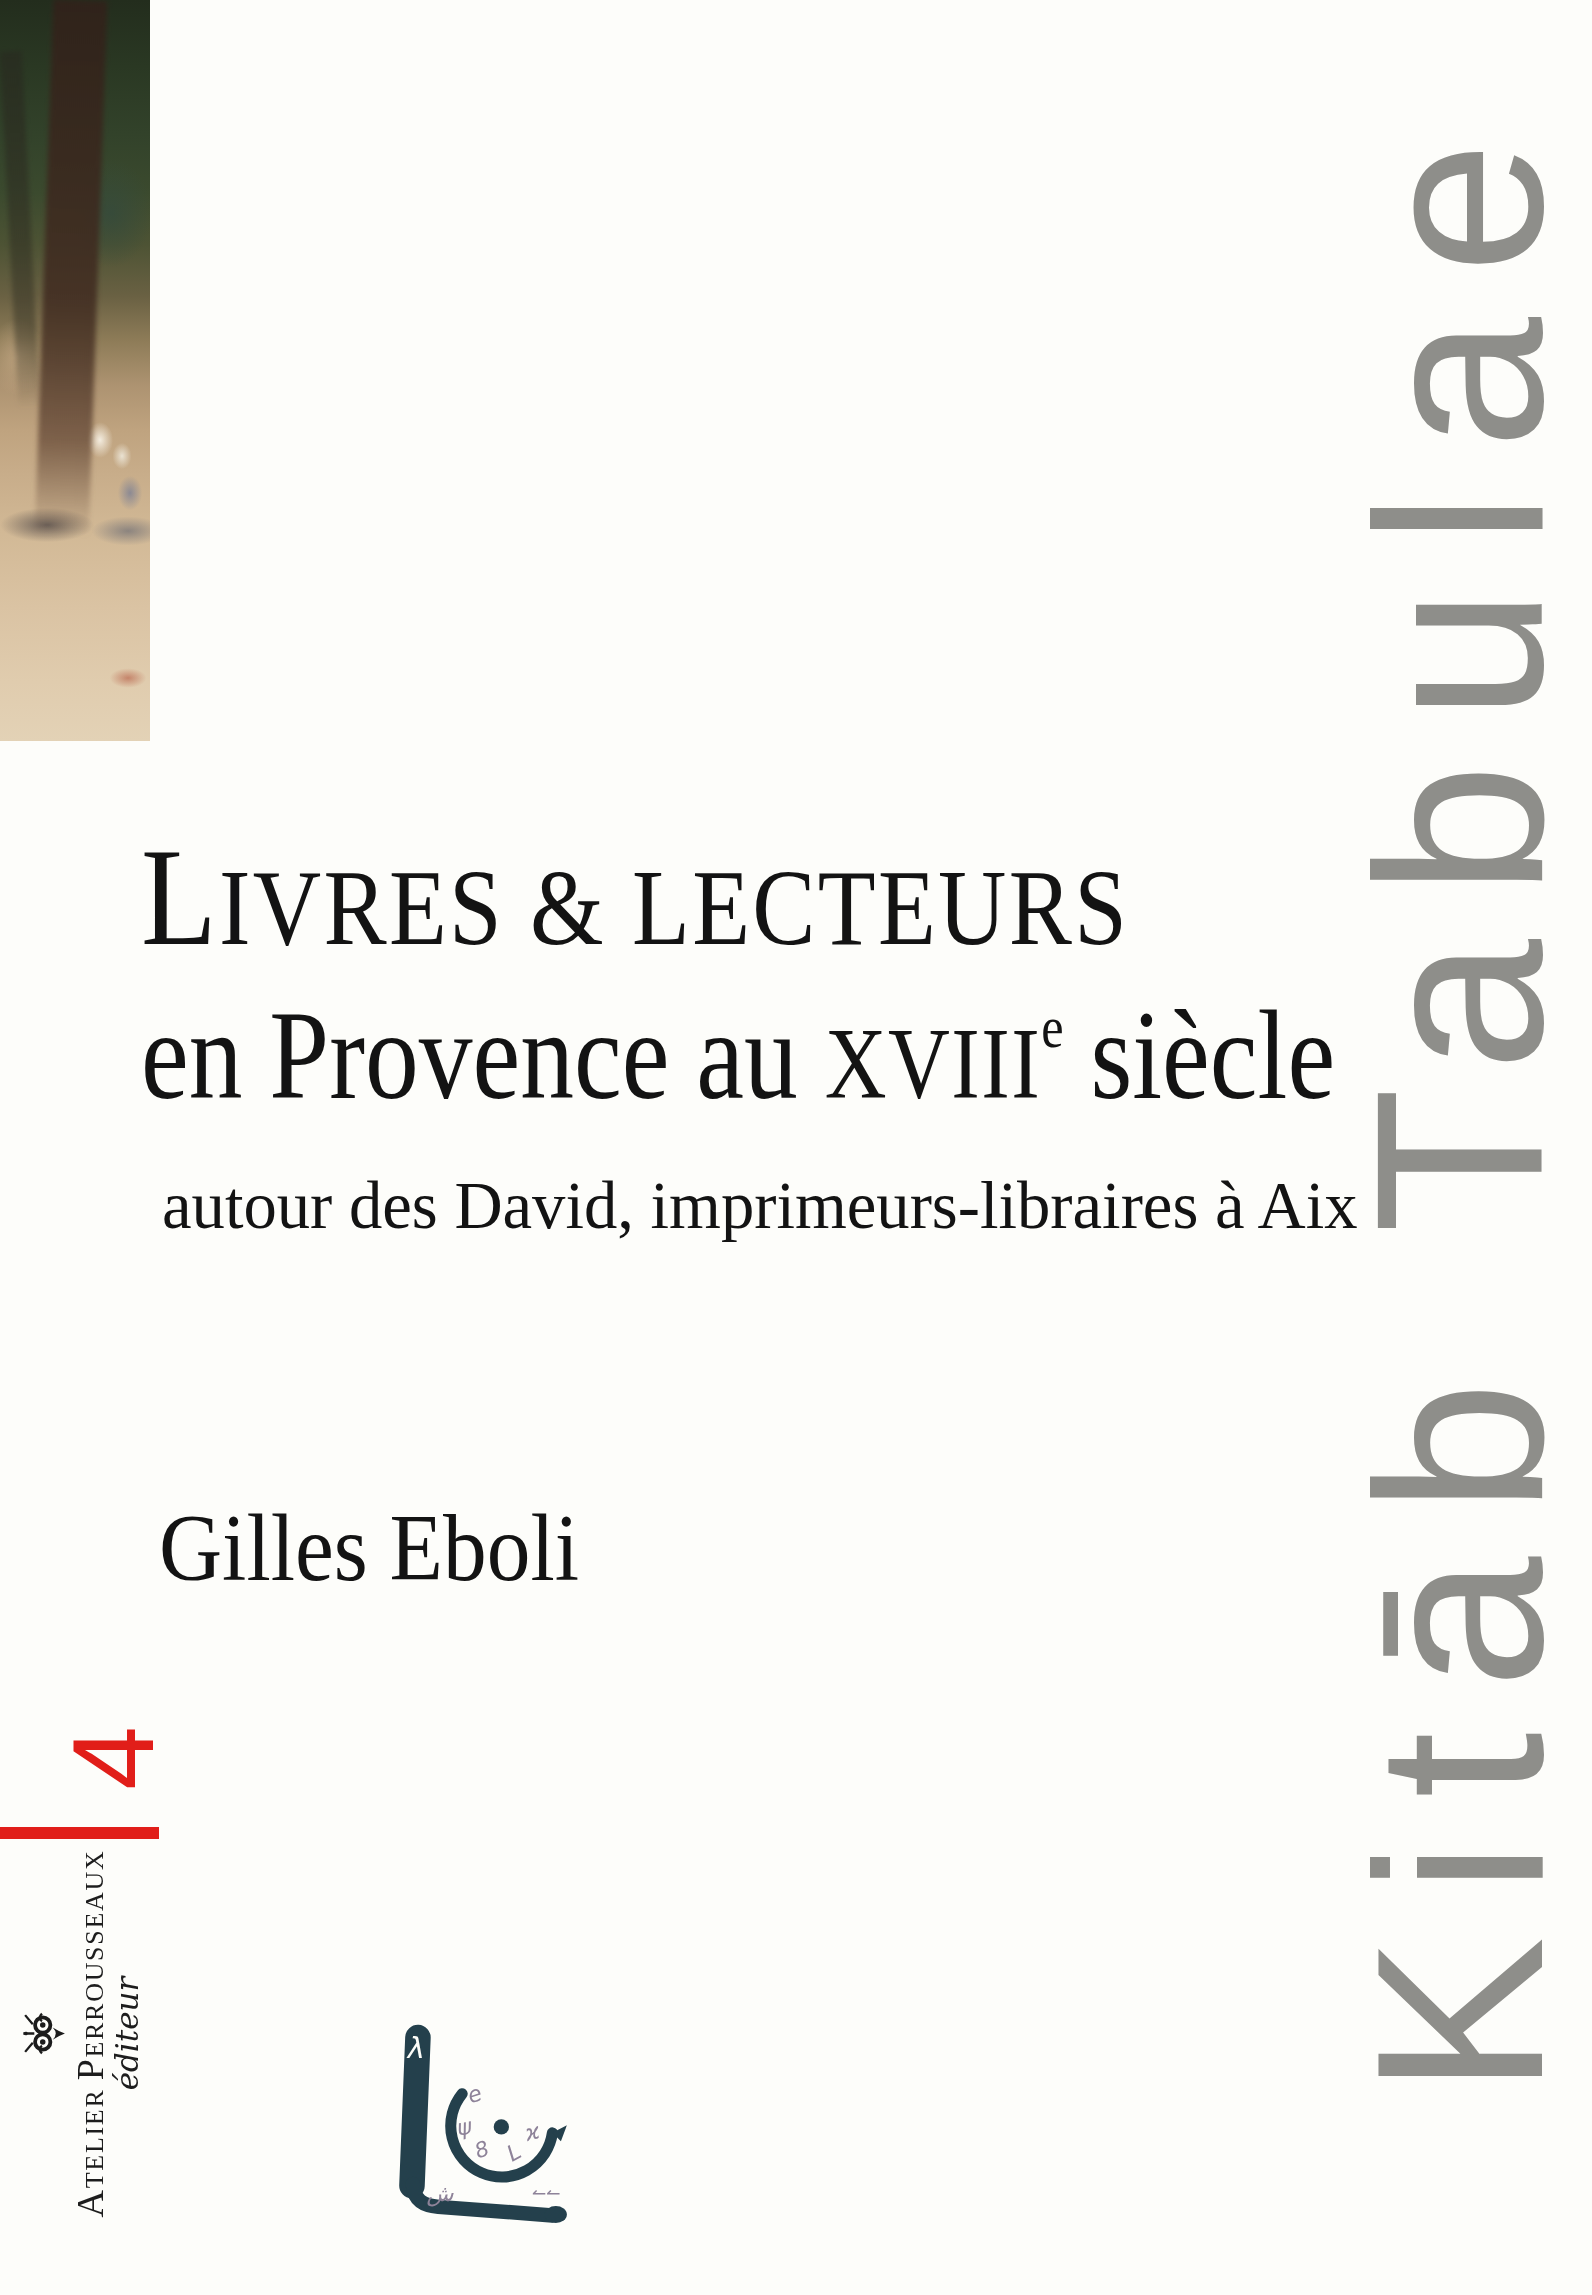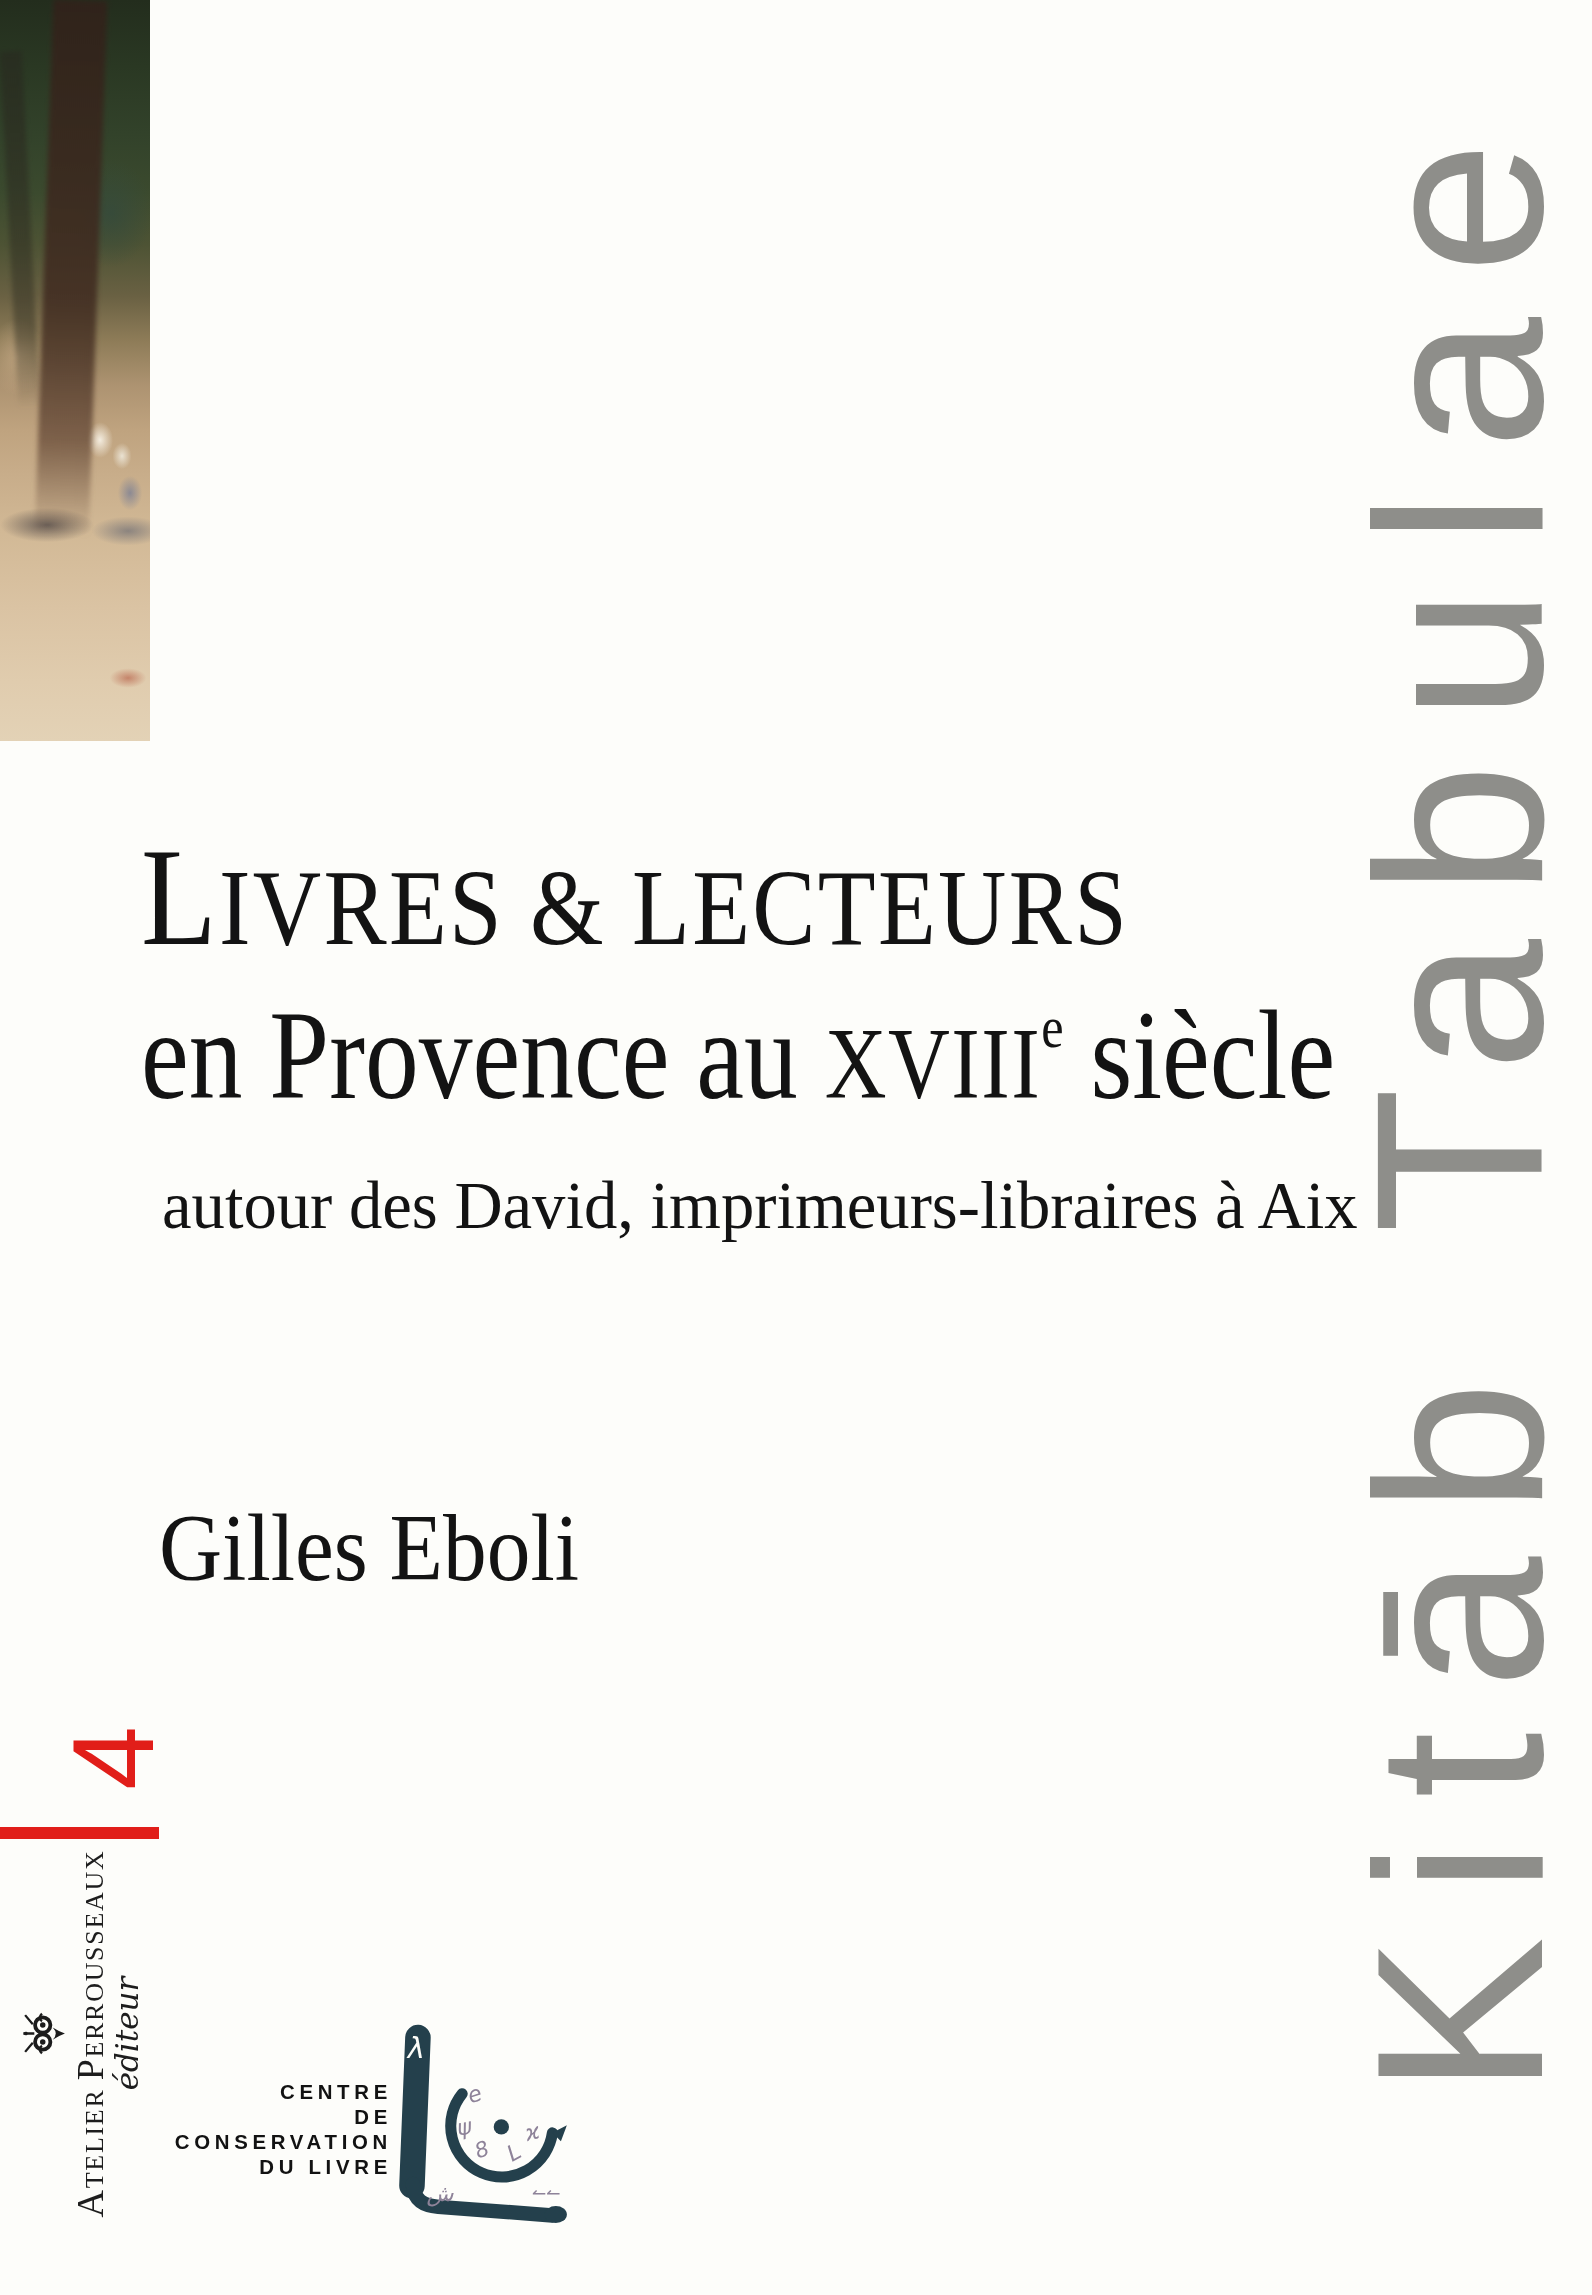--- a/index.html
+++ b/index.html
@@ -128,26 +128,20 @@
       </g>
       <circle cx="21" cy="31" r="3.6" fill="#1c1c1c"></circle>
       <circle cx="43" cy="31" r="3.6" fill="#1c1c1c"></circle>
       <path d="M32,6 C29,12 35,12 32,6 L32,20" stroke="#1c1c1c" stroke-width="3" fill="none"></path>
       <path d="M24,44 Q32,52 40,44 Q35,52 32,60 Q29,52 24,44 Z" fill="#1c1c1c"></path>
     </svg>
     <div class="publisher-name"><span class="ini">A</span><span>TELIER </span><span class="ini">P</span><span>ERROUSSEAUX</span></div>
     <div class="publisher-role">éditeur</div>
   </div>
 
-  <div class="ccl-text">
-    <div>CENTRE</div>
-    <div>DE</div>
-    <div>CONSERVATION</div>
-    <div>DU LIVRE</div>
-  </div>
 
   <svg class="ccl-mark" width="200" height="213" viewBox="0 0 235 250">
 
     <path d="M34,24 L27,198" stroke="#24404c" stroke-width="30" stroke-linecap="round" fill="none"></path>
     <path d="M28,196 C29,216 41,221 58,223 L192,233" stroke="#24404c" stroke-width="17" stroke-linecap="round" fill="none"></path>
     <ellipse cx="196" cy="232" rx="13" ry="10" fill="#24404c"></ellipse>
 
     <text class="ccl-glyph" x="22" y="48" font-size="34" fill="#fdfdf9">λ</text>
 
     <path d="M86,90 A60,60 0 1 0 192,136" stroke="#24404c" stroke-width="13" stroke-linecap="round" fill="none"></path>

